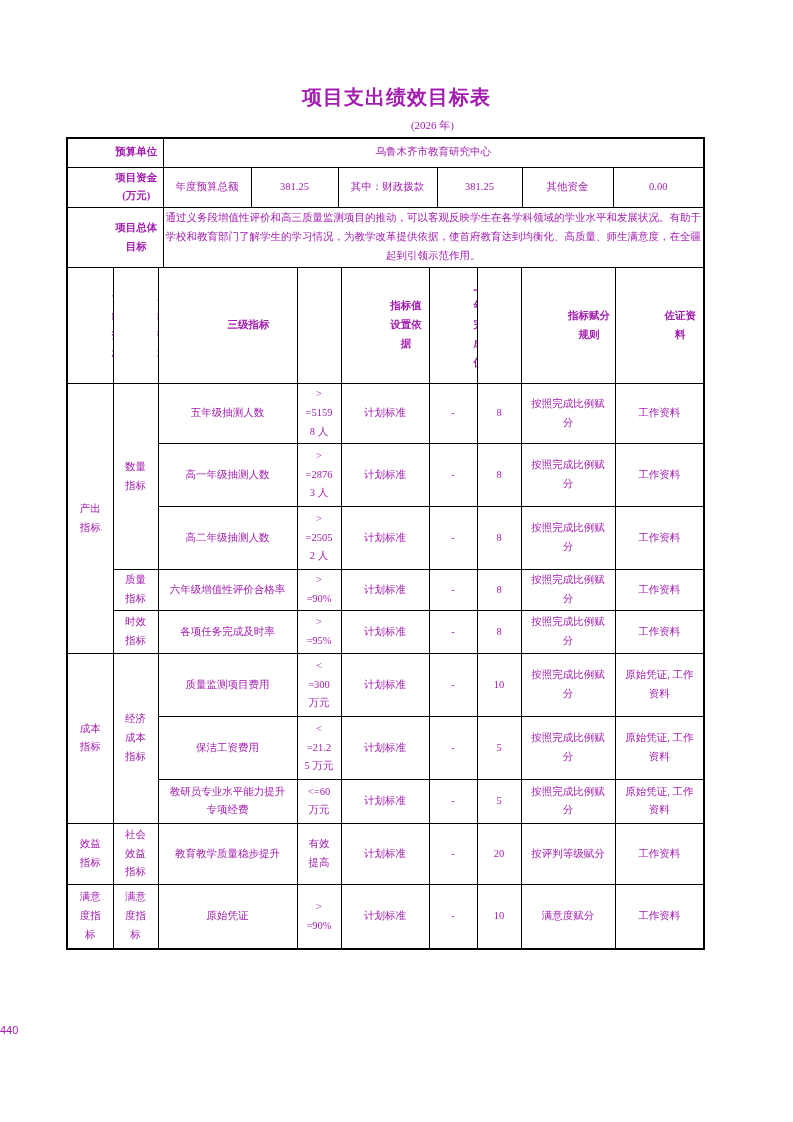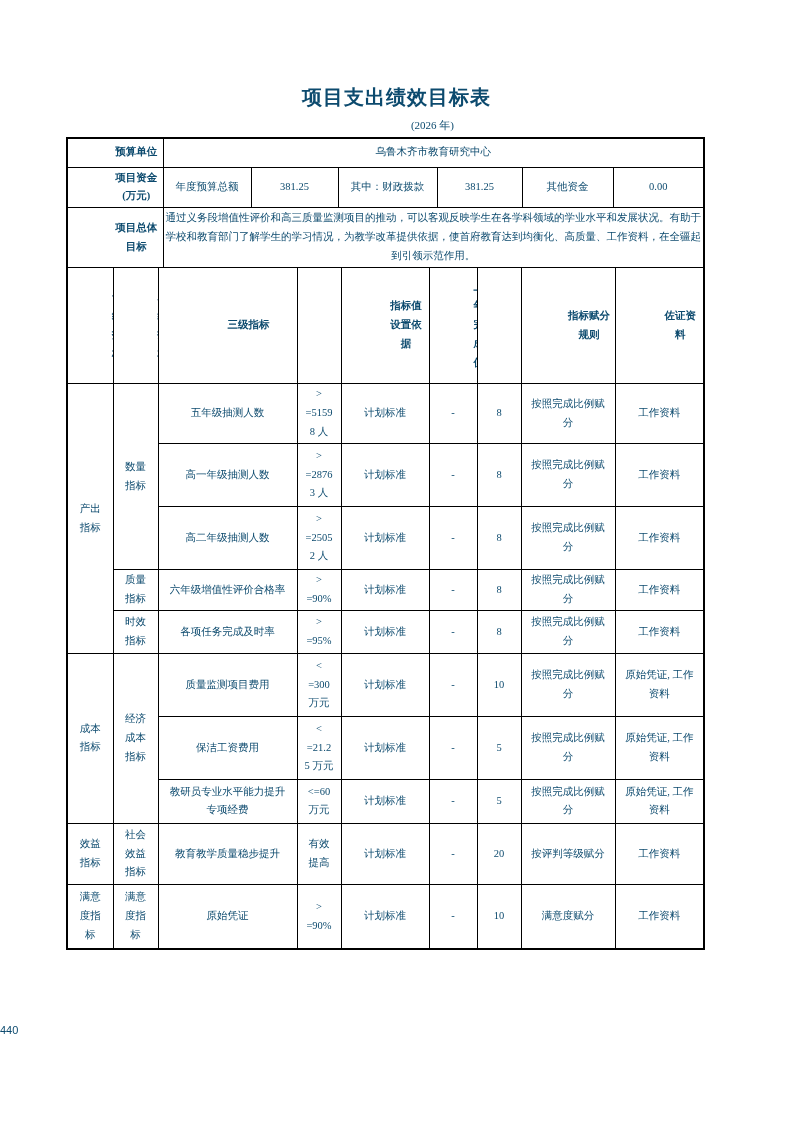--- a/index.html
+++ b/index.html
@@ -2,21 +2,21 @@
 <html><head>
 <meta charset="utf-8">
 <style>
   html, body { margin: 0; padding: 0; background: #ffffff; }
   .page {
     position: relative;
     width: 793px;
     height: 1122px;
     background: #ffffff;
     font-family: "Liberation Serif", "DejaVu Serif", serif;
-    color: #0c4a6e;
+    color: #a21caf;
     overflow: hidden;
   }
   .title {
     position: absolute;
     top: 84px; left: 0; width: 100%;
     margin: 0;
     text-align: center;
     font-size: 20px;
     font-weight: bold;
     letter-spacing: 1px;
@@ -118,21 +118,21 @@
           <td class="lbl">项目资金(万元)</td>
           <td>年度预算总额</td>
           <td>381.25</td>
           <td>其中：财政拨款</td>
           <td>381.25</td>
           <td>其他资金</td>
           <td>0.00</td>
         </tr>
         <tr>
           <td class="lbl">项目总体目标</td>
-          <td colspan="6" class="goal">通过义务段增值性评价和高三质量监测项目的推动，可以客观反映学生在各学科领域的学业水平和发展状况。有助于学校和教育部门了解学生的学习情况，为教学改革提供依据，使首府教育达到均衡化、高质量、工作资料，在全疆起到引领示范作用。</td>
+          <td colspan="6" class="goal">通过义务段增值性评价和高三质量监测项目的推动，可以客观反映学生在各学科领域的学业水平和发展状况。有助于学校和教育部门了解学生的学习情况，为教学改革提供依据，使首府教育达到均衡化、高质量、师生满意度，在全疆起到引领示范作用。</td>
         </tr>
       </tbody>
     </table>
 
     <table class="tbl tblB">
       <colgroup>
         <col style="width:45px">
           <col style="width:45px">
           <col style="width:139px">
         <col style="width:44px">

